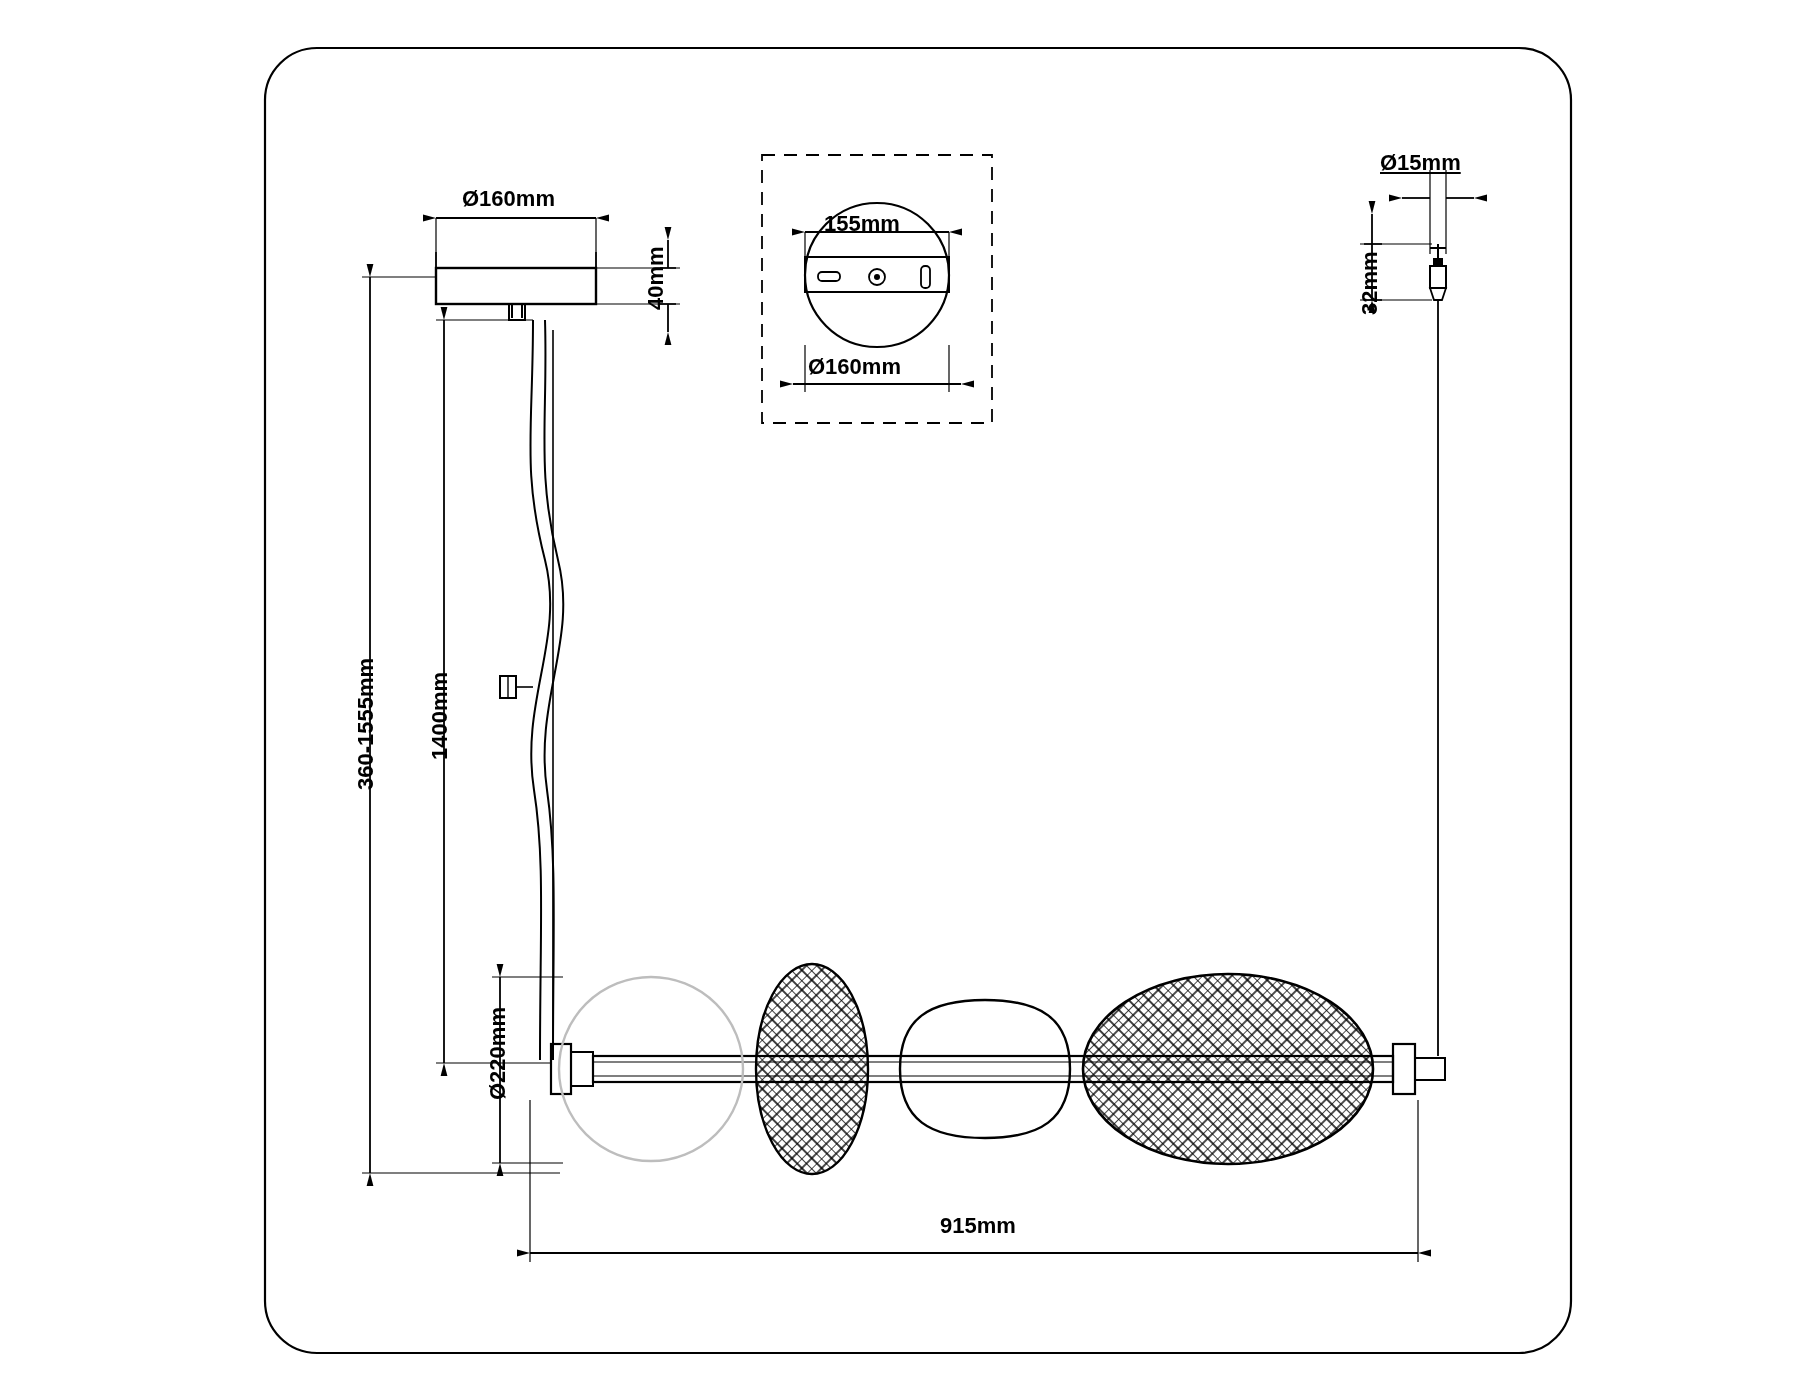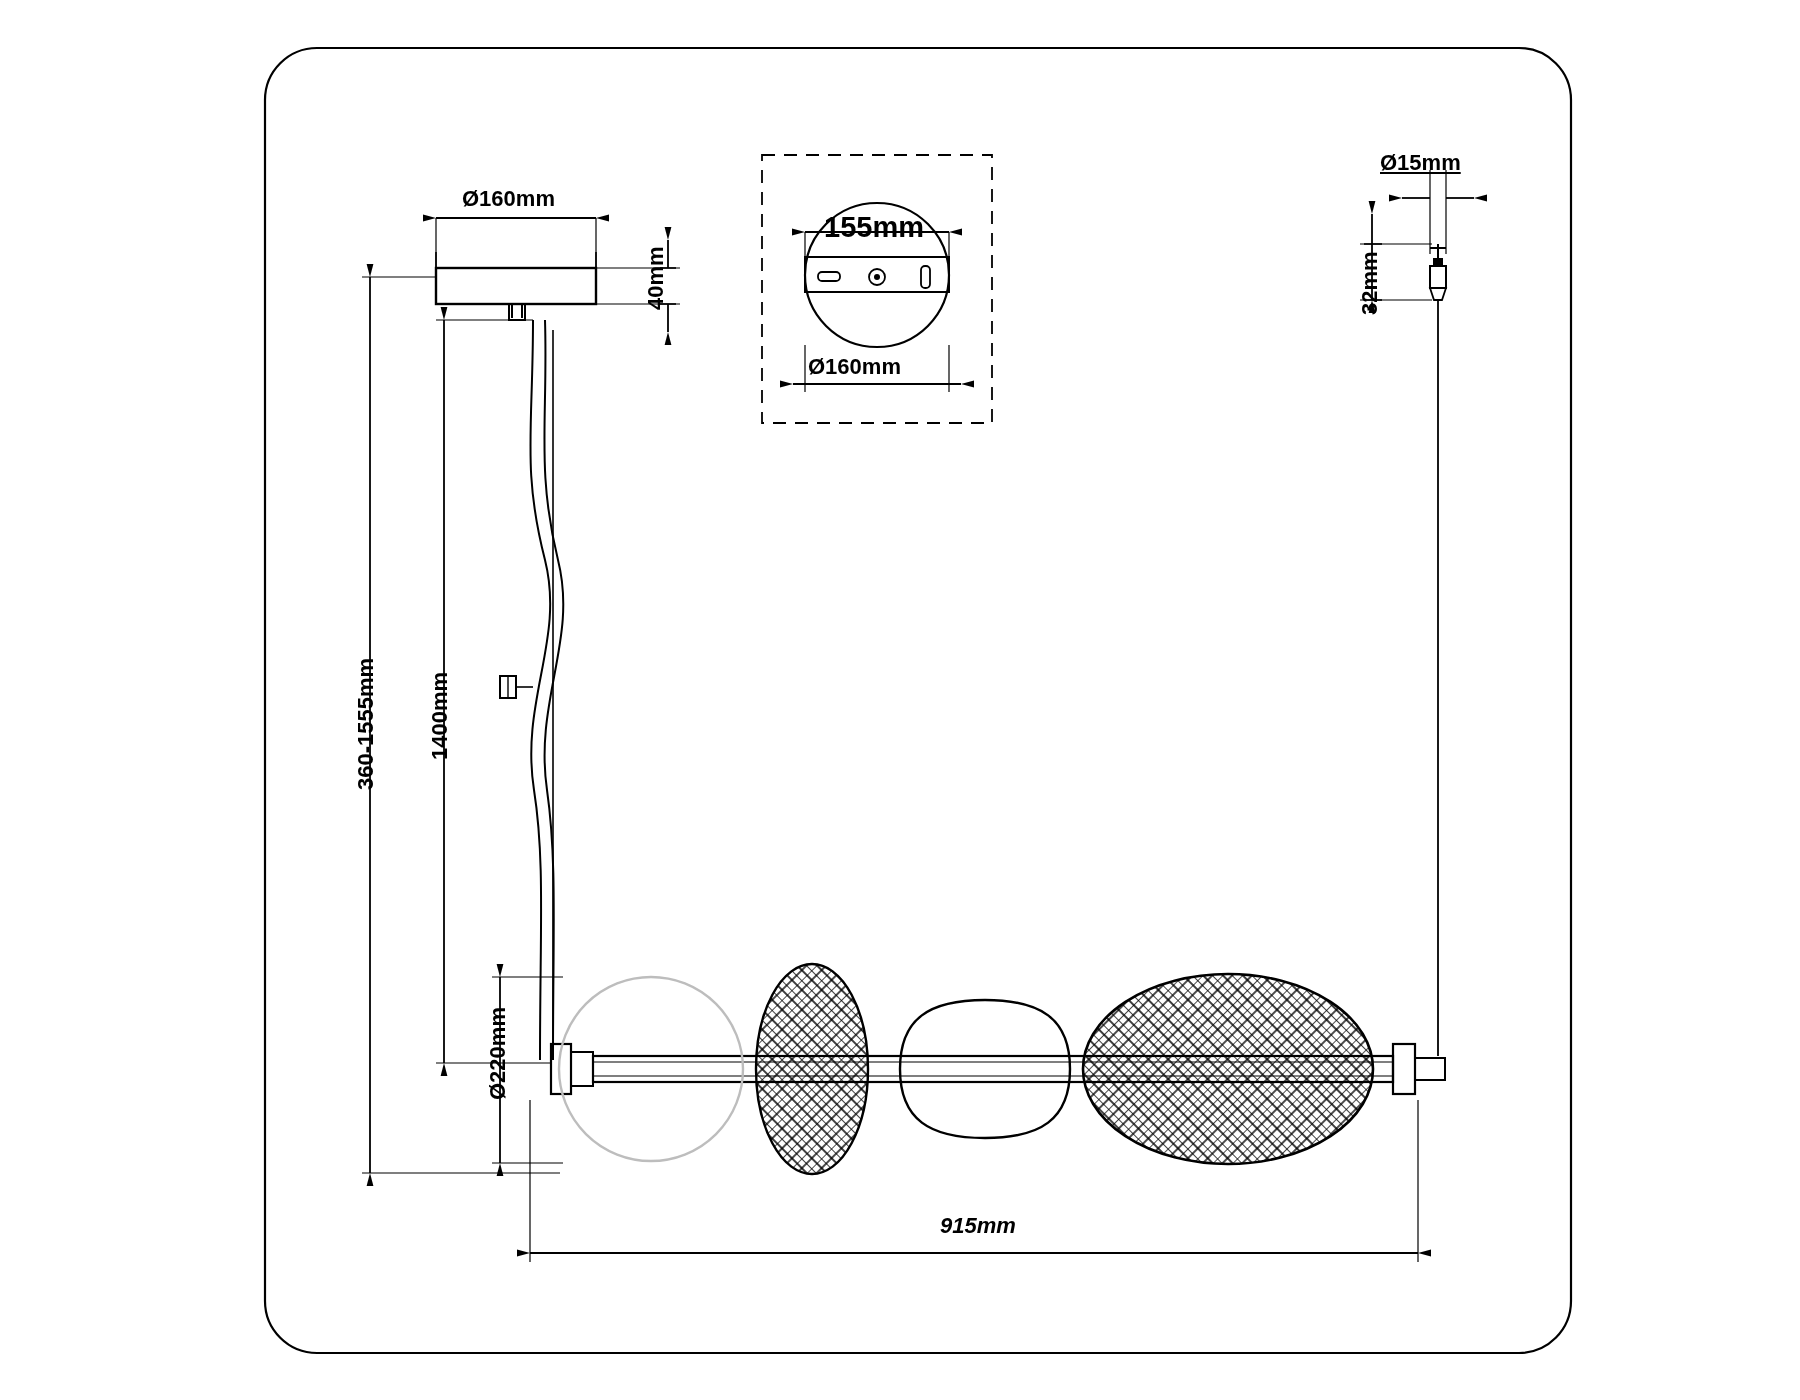--- a/index.html
+++ b/index.html
@@ -195,23 +195,23 @@
   <div class="dim-label" style="left:462px; top:188px; font-size:22px;">Ø160mm</div>
 
   <div class="dim-label vert" style="left:645px; top:310px; font-size:22px; transform:rotate(-90deg);">40mm</div>
 
   <div class="dim-label vert" style="left:355px; top:790px; font-size:22px; transform:rotate(-90deg);">360-1555mm</div>
 
   <div class="dim-label vert" style="left:429px; top:760px; font-size:22px; transform:rotate(-90deg);">1400mm</div>
 
   <div class="dim-label vert" style="left:487px; top:1100px; font-size:22px; transform:rotate(-90deg);">Ø220mm</div>
 
-  <div class="dim-label" style="left:940px; top:1215px; font-size:22px;font-style:italic;">915mm</div>
-
-  <div class="dim-label" style="left:824px; top:213px; font-size:29px;text-align:center;">155mm</div>
+  <div class="dim-label" style="left:940px; top:1215px; font-size:22px;">915mm</div>
+
+  <div class="dim-label" style="left:824px; top:213px; font-size:22px;text-align:center;">155mm</div>
 
   <div class="dim-label" style="left:808px; top:356px; font-size:22px;">Ø160mm</div>
 
   <div class="dim-label" style="left:1380px; top:152px; font-size:22px;text-decoration:underline;">Ø15mm</div>
 
   <div class="dim-label vert" style="left:1359px; top:315px; font-size:22px; transform:rotate(-90deg);">32mm</div>
 
 </div>
 
 </body></html>

